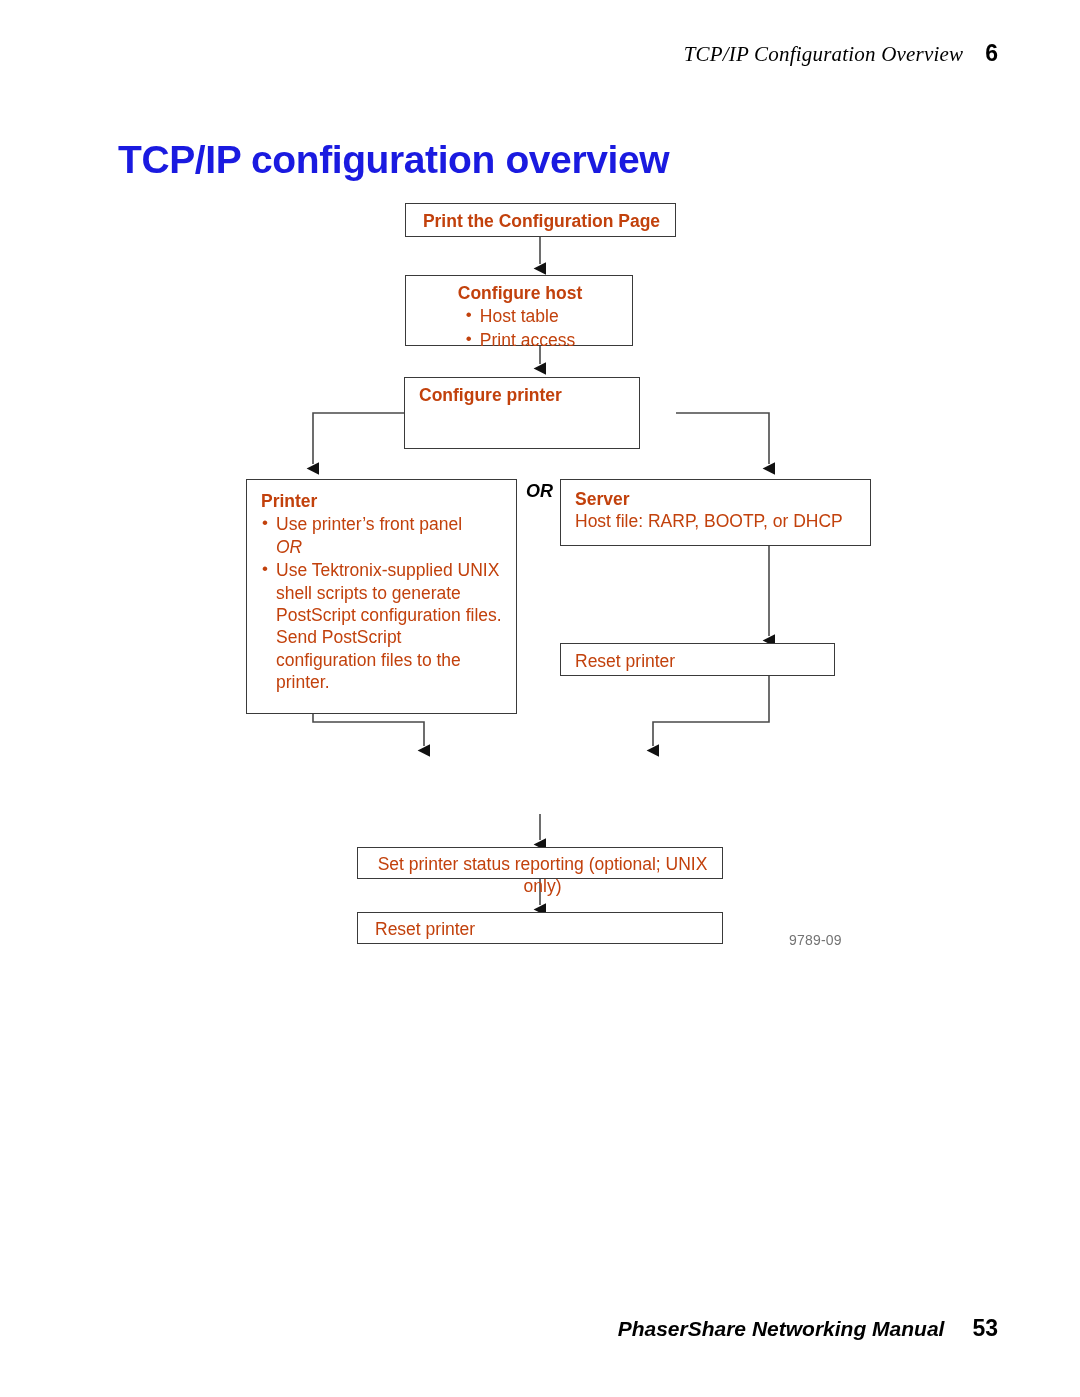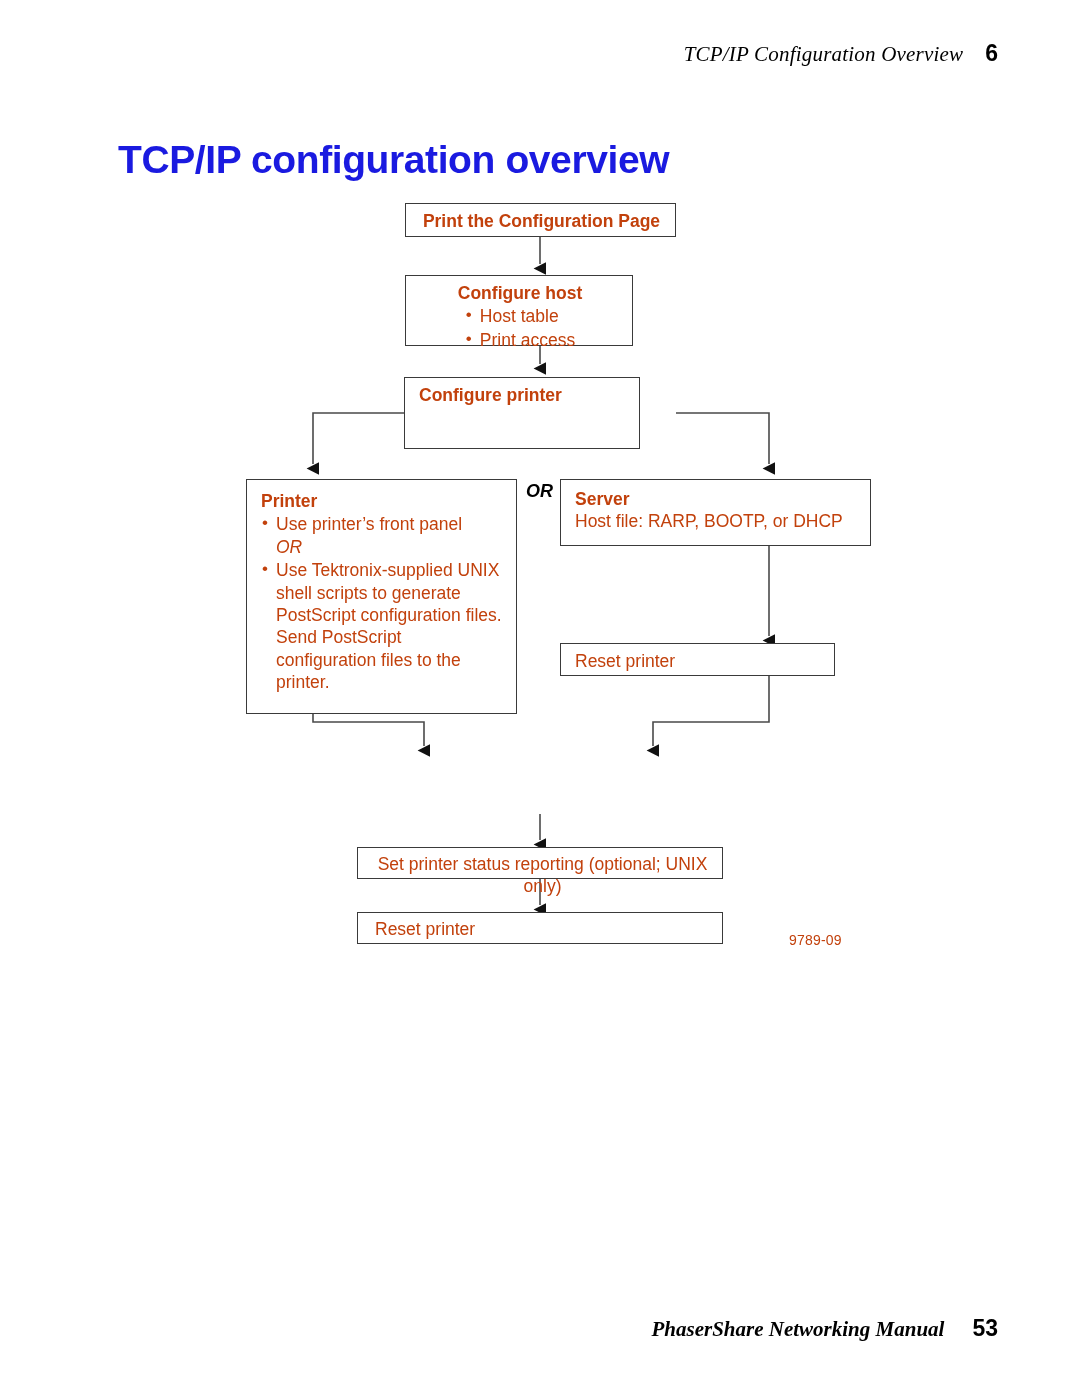--- a/index.html
+++ b/index.html
@@ -107,35 +107,35 @@
     position: absolute;
     font-weight: bold;
     font-style: italic;
     font-size: 18px;
     color: #000;
   }
 
   .fig-id {
     position: absolute;
     font-size: 14px;
-    color: #c2410c;
+    color: #737373;
     letter-spacing: .2px;
   }
 
   
   .footer {
     position: absolute;
     bottom: 55px;
     right: 82px;
     display: flex;
     align-items: baseline;
     gap: 28px;
   }
   .footer-title {
-    font-family: Liberation Serif, serif;
+    font-family: Liberation Sans, sans-serif;
     font-style: italic;
     font-weight: bold;
     font-size: 21px;
   }
   .footer-page {
     font-family: "Liberation Sans", sans-serif;
     font-weight: bold;
     font-size: 23px;
   }
 </style>

